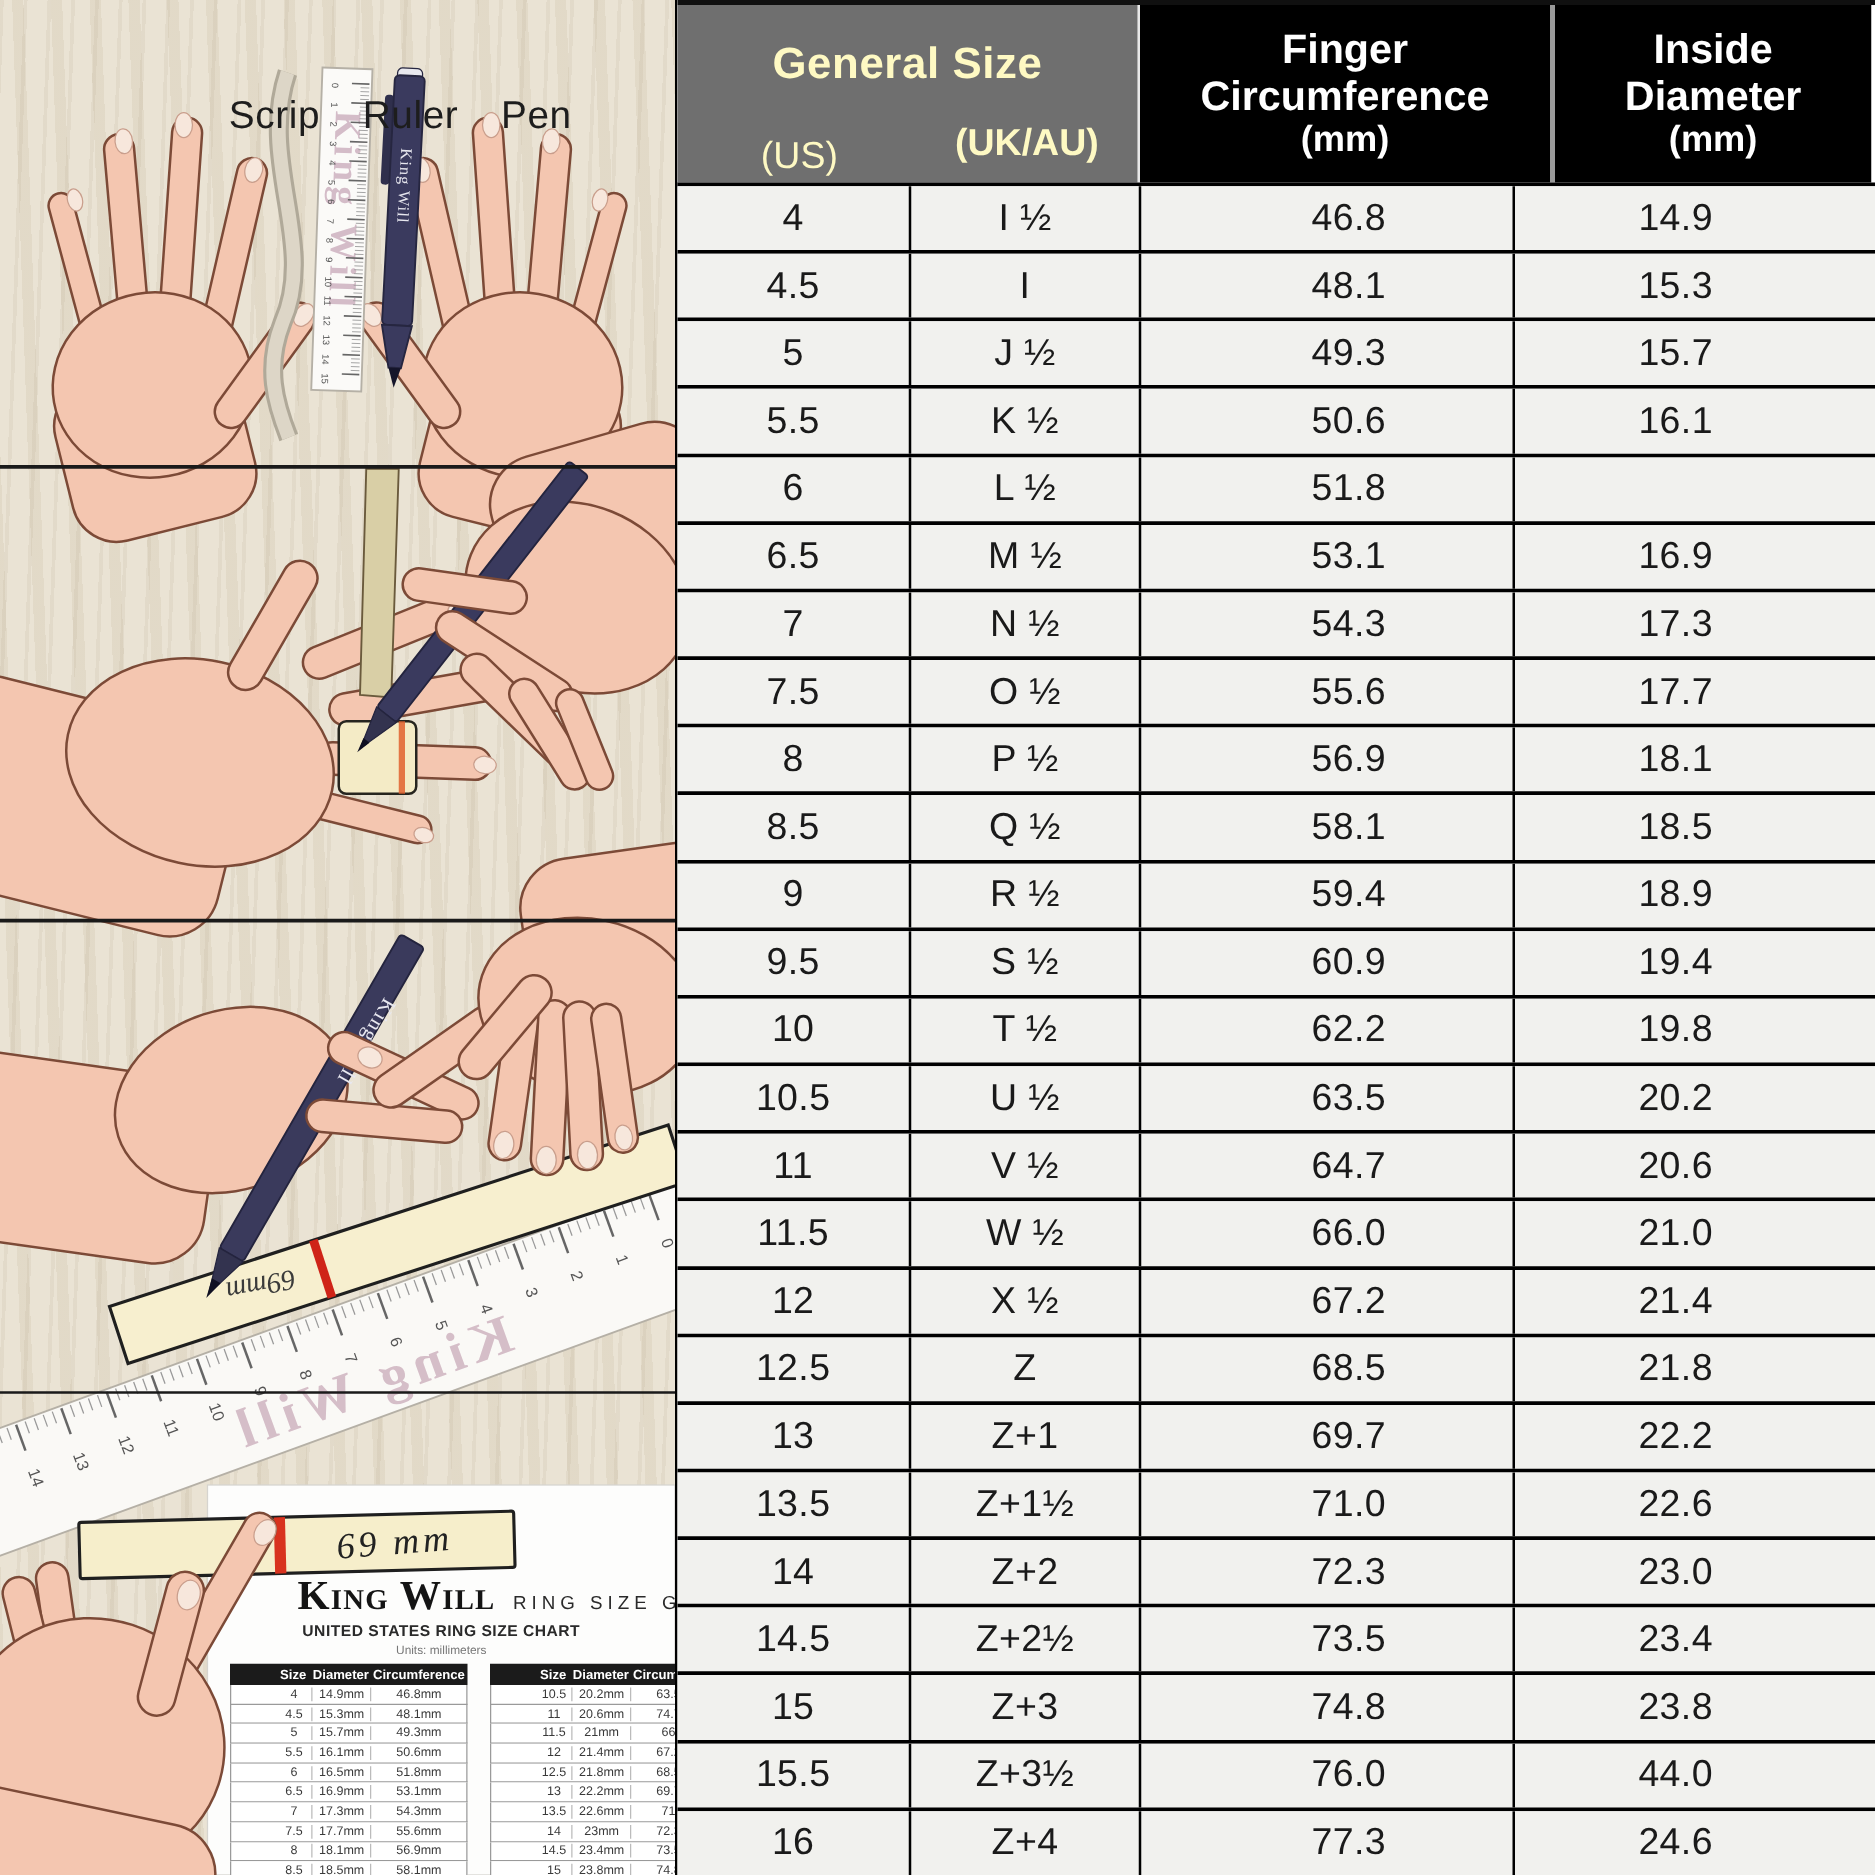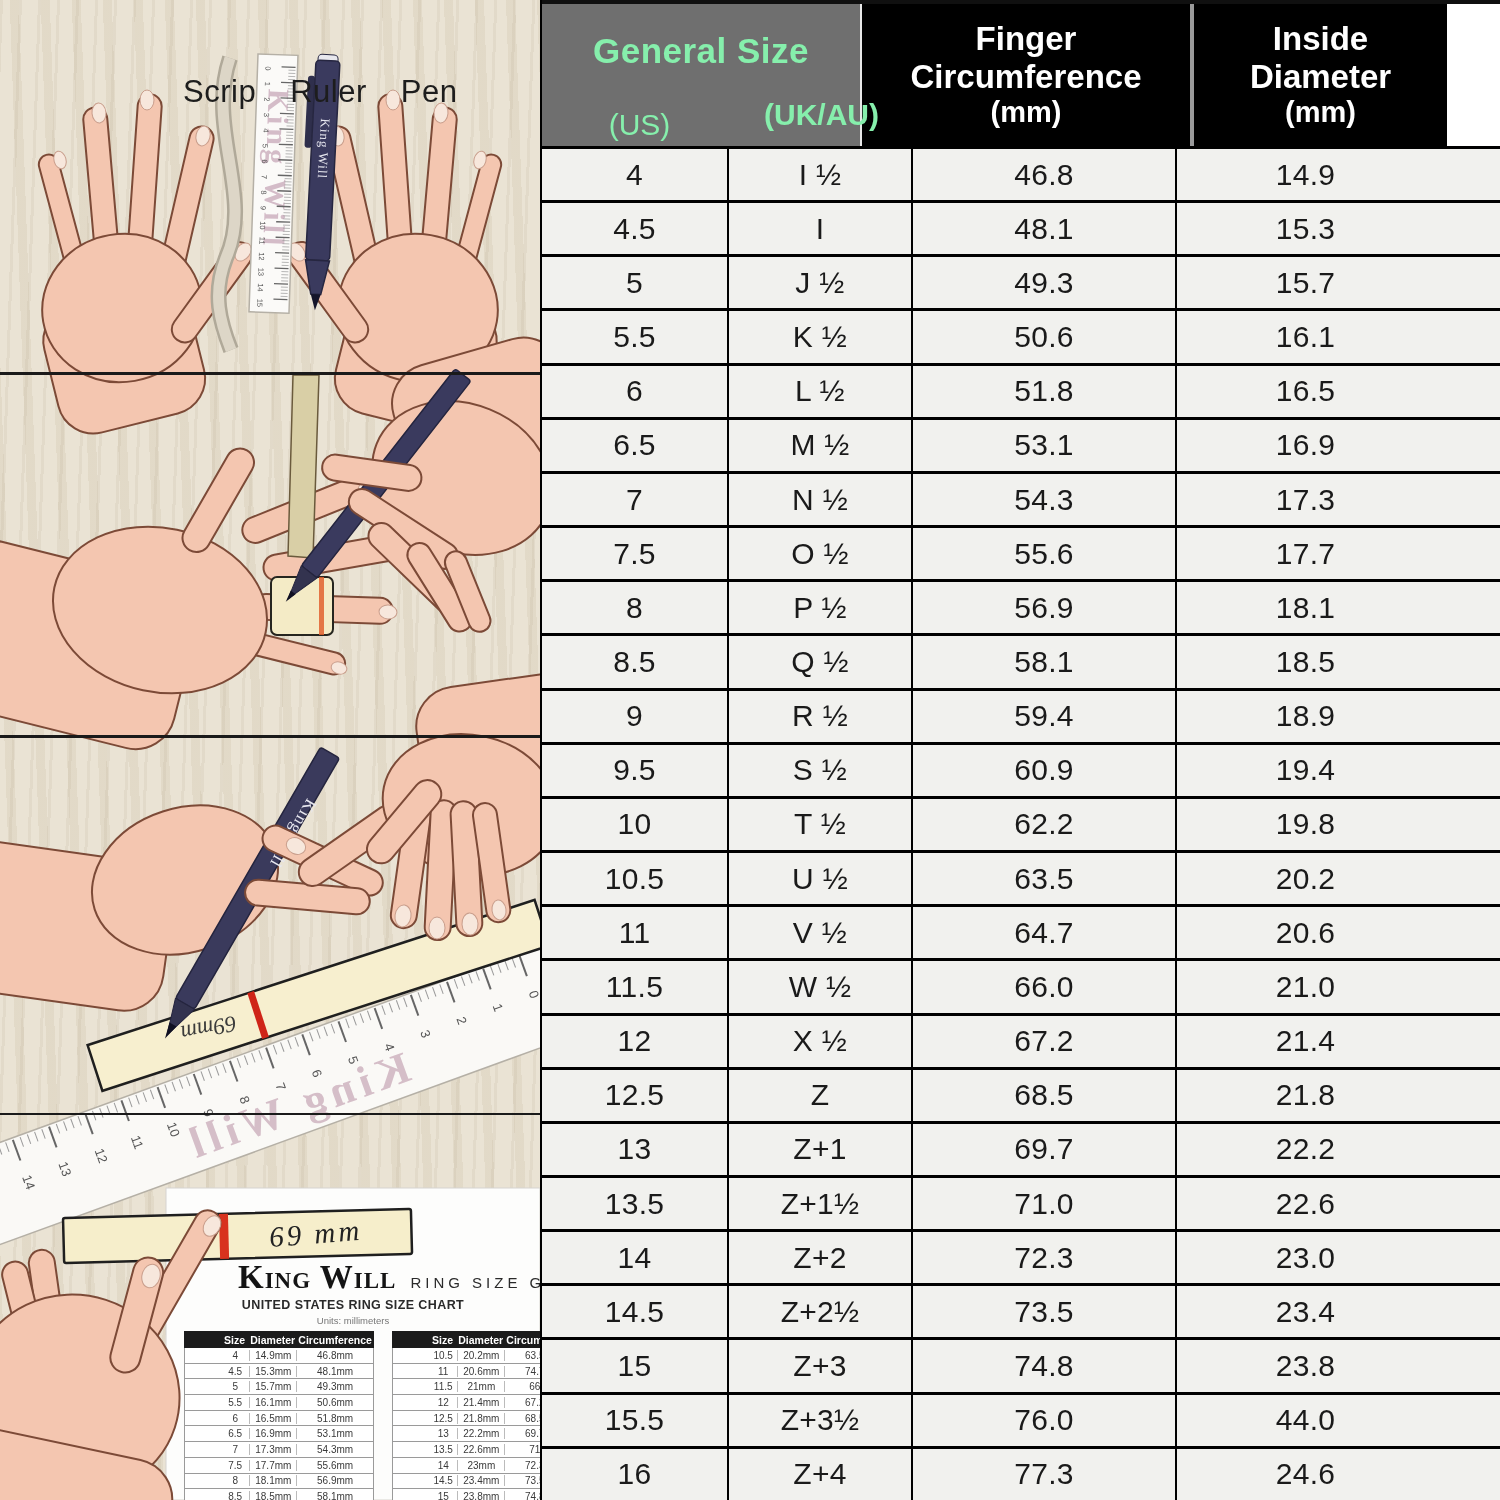--- a/index.html
+++ b/index.html
@@ -30,36 +30,36 @@
   .mini-row{display:flex;height:14.7px;align-items:center;border-bottom:1px solid #9a9a9a;
             border-left:1px solid #9a9a9a;border-right:1px solid #9a9a9a;color:#3a3a3a;background:#fff;}
   .mini-cell,.mini-hcell{text-align:center;overflow:hidden;white-space:nowrap;}
   .mc0{width:36px;margin-left:36px;} .mc1{width:58px;} .mc2{width:96px;}
   .mini-cell{border-right:1px solid #bbb;} .mini-cell:last-child{border-right:none;}
   
   .main-table{position:absolute;left:540px;top:0;width:960px;height:1500px;background:#fff;
               border-left:2px solid #000;box-sizing:border-box;}
   .mt-header{position:absolute;top:0;left:0;width:958px;height:146px;display:flex;background:#fff;
              border-top:4px solid #101010;box-sizing:border-box;}
-  .hcell-gray{width:318px;background:#6f6f6f;position:relative;color:#86efac;}
+  .hcell-gray{width:368px;background:#6f6f6f;position:relative;color:#fef9c3;}
   .hgap{width:2px;background:#e8e8e8;}
   .hcell-black{background:#000000;color:#fff;display:flex;flex-direction:column;justify-content:center;
                align-items:center;font-weight:bold;}
   .hb1{width:328px;} .hdiv{width:4px;background:#9a9a9a;} .hb2{width:253px;}
   .hline{font-size:33px;line-height:1.13;} .hmm{font-size:29px;line-height:1.2;}
   .gs{position:absolute;top:27px;width:100%;text-align:center;font-size:35px;font-weight:bold;letter-spacing:.5px;}
   .us{position:absolute;top:104px;left:10px;width:175px;text-align:center;font-size:30px;font-weight:normal;}
   .ukau{position:absolute;top:94px;left:192px;width:175px;text-align:center;font-size:30px;font-weight:bold;}
   .mt-body{position:absolute;top:146px;bottom:0;left:0;width:958px;display:flex;flex-direction:column;
            border-top:3px solid #000;box-sizing:border-box;}
   .mt-row{flex:1;display:flex;background:#f1f1ee;border-bottom:3px solid #000;box-sizing:border-box;}
   .mt-row:last-child{border-bottom:none;}
   .mt-cell{display:flex;align-items:center;justify-content:center;font-size:30px;color:#1a1a1a;
            border-right:2px solid #000;box-sizing:border-box;letter-spacing:.3px;}
-  .cc0{width:187px;} .cc1{width:184px;} .cc2{width:264px;} .cc3{width:257px;border-right:none;}
+  .cc0{width:187px;} .cc1{width:184px;} .cc2{width:264px;margin-left:35px;} .cc3{width:257px;border-right:none;}
 </style>
 </head>
 <body>
 
 <div class="canvas">
 
   <div class="left-pane">
     <svg width="540" height="1500" viewBox="0 0 540 1500">
 
       <g>
@@ -603,21 +603,20 @@
         <div class="mt-row">
           <div class="mt-cell cc0">5.5</div>
           <div class="mt-cell cc1">K ½</div>
           <div class="mt-cell cc2">50.6</div>
           <div class="mt-cell cc3">16.1</div>
         </div>
         <div class="mt-row">
           <div class="mt-cell cc0">6</div>
           <div class="mt-cell cc1">L ½</div>
           <div class="mt-cell cc2">51.8</div>
-          <div class="mt-cell cc3">16.5</div>
         </div>
         <div class="mt-row">
           <div class="mt-cell cc0">6.5</div>
           <div class="mt-cell cc1">M ½</div>
           <div class="mt-cell cc2">53.1</div>
           <div class="mt-cell cc3">16.9</div>
         </div>
         <div class="mt-row">
           <div class="mt-cell cc0">7</div>
           <div class="mt-cell cc1">N ½</div>

